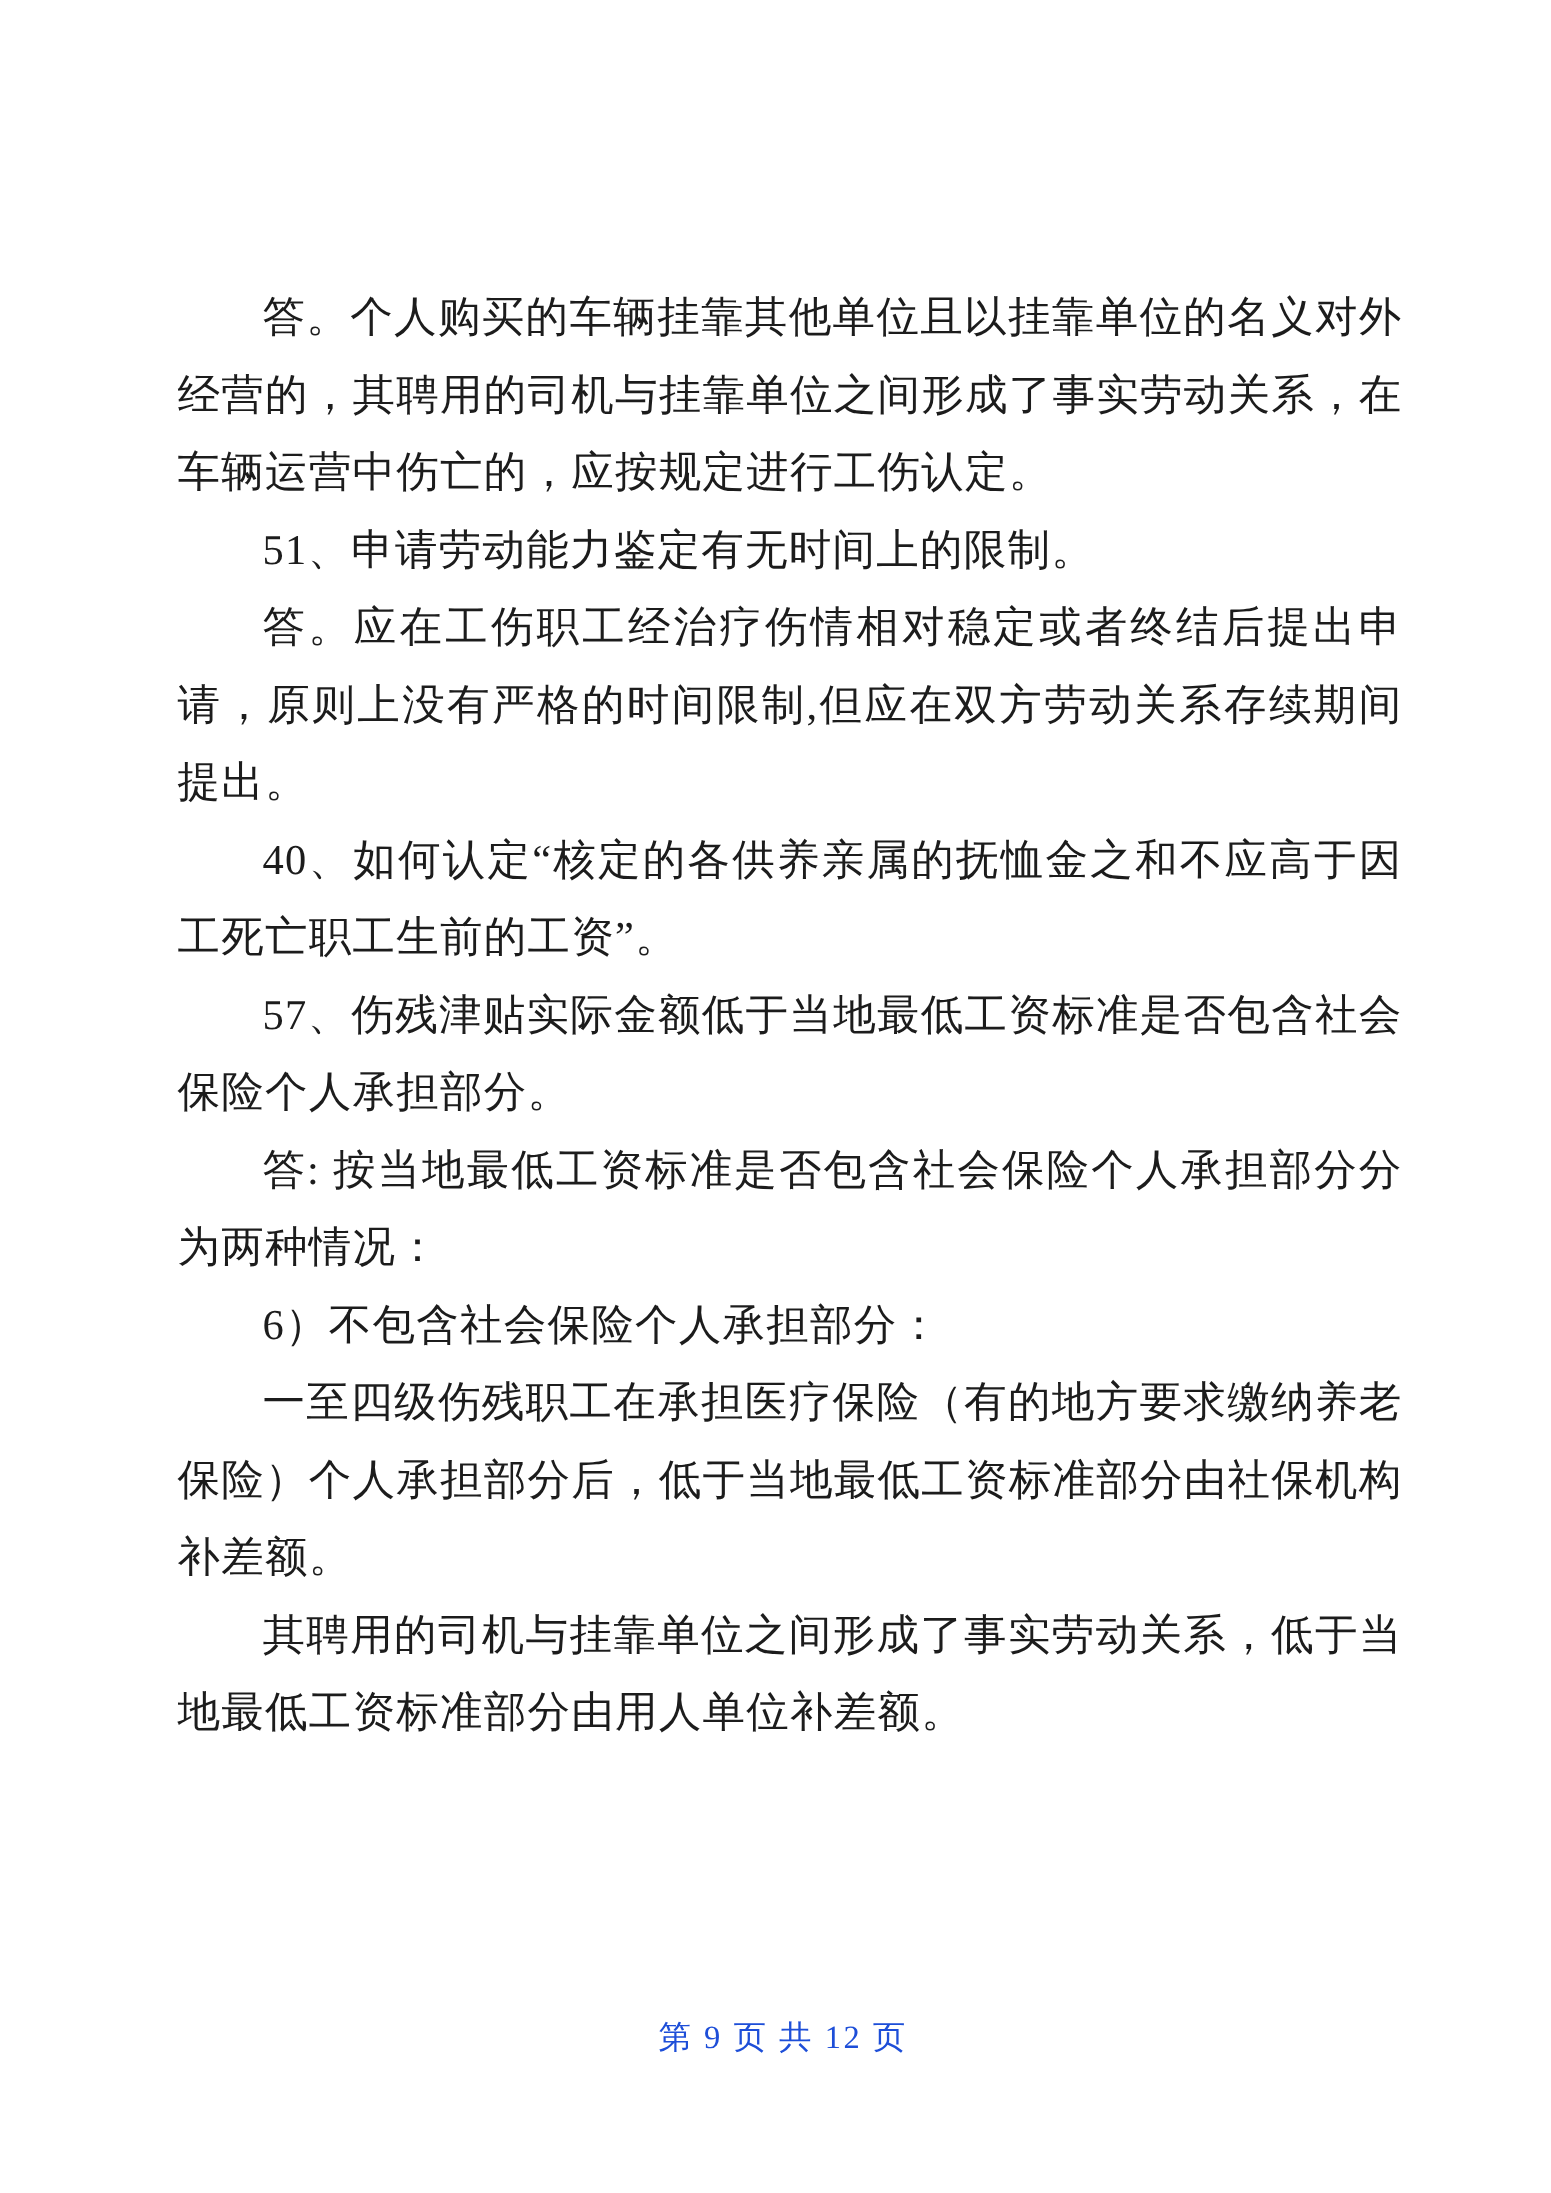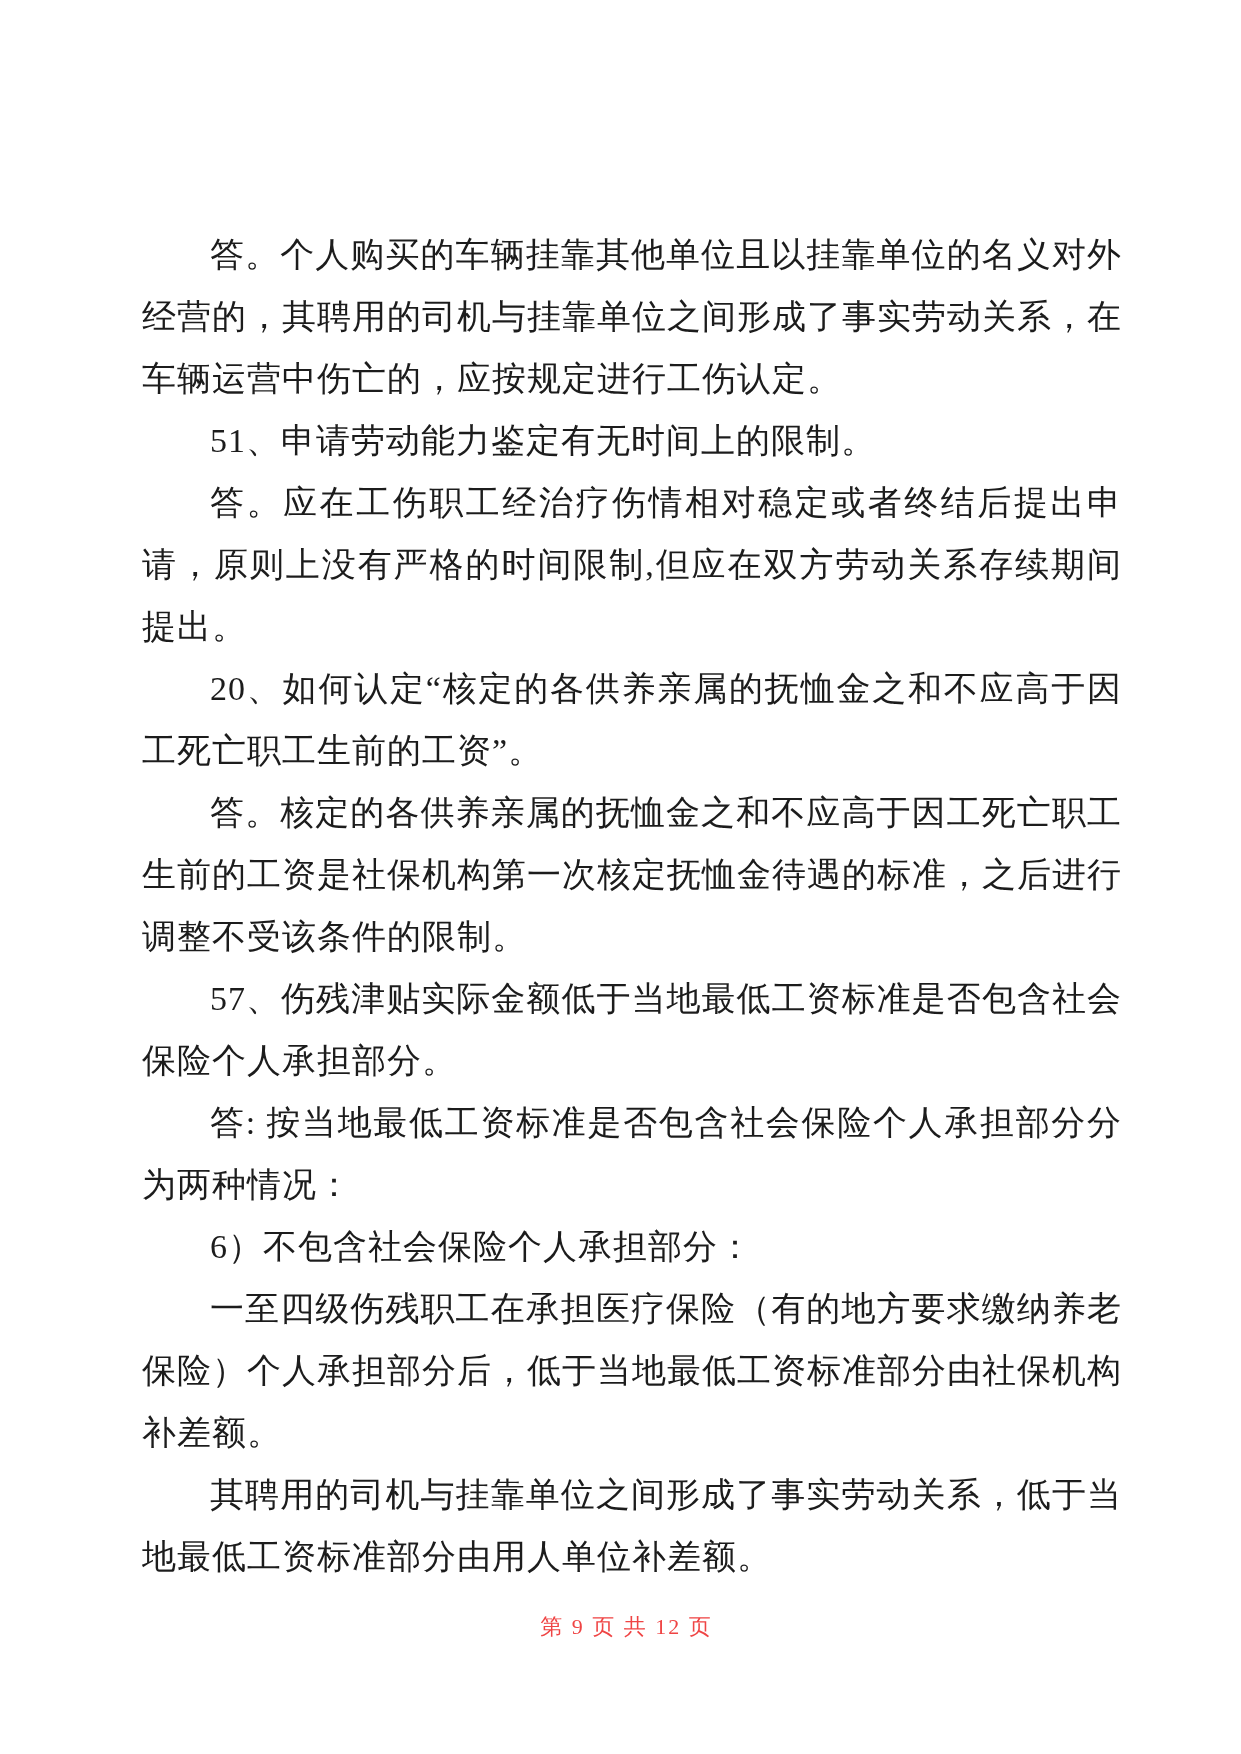--- a/index.html
+++ b/index.html
@@ -37,36 +37,35 @@
     font-weight: 400;
   }
   .footer {
     position: absolute;
     top: 1612px;
     left: 0;
     width: 100%;
     text-align: center;
   }
   .footer span {
-    font-size: 22px;
+    font-size: 26px;
     letter-spacing: 2px;
-    color: #ef4444;
+    color: #1d4ed8;
     margin-left: 12px;
   }
 </style>
 </head>
 <body>
 
 <div class="page">
   <div class="content">
     <p>答。个人购买的车辆挂靠其他单位且以挂靠单位的名义对外经营的，其聘用的司机与挂靠单位之间形成了事实劳动关系，在车辆运营中伤亡的，应按规定进行工伤认定。</p>
     <p>51、申请劳动能力鉴定有无时间上的限制。</p>
     <p>答。应在工伤职工经治疗伤情相对稳定或者终结后提出申请，原则上没有严格的时间限制,但应在双方劳动关系存续期间提出。</p>
-    <p>20、如何认定“核定的各供养亲属的抚恤金之和不应高于因工死亡职工生前的工资”。</p>
-    <p>答。核定的各供养亲属的抚恤金之和不应高于因工死亡职工生前的工资是社保机构第一次核定抚恤金待遇的标准，之后进行调整不受该条件的限制。</p>
+    <p>40、如何认定“核定的各供养亲属的抚恤金之和不应高于因工死亡职工生前的工资”。</p>
     <p>57、伤残津贴实际金额低于当地最低工资标准是否包含社会保险个人承担部分。</p>
     <p>答: 按当地最低工资标准是否包含社会保险个人承担部分分为两种情况：</p>
     <p>6）不包含社会保险个人承担部分：</p>
     <p>一至四级伤残职工在承担医疗保险（有的地方要求缴纳养老保险）个人承担部分后，低于当地最低工资标准部分由社保机构补差额。</p>
     <p>其聘用的司机与挂靠单位之间形成了事实劳动关系，低于当地最低工资标准部分由用人单位补差额。</p>
   </div>
   <div class="footer">
     <span>第 9 页 共 12 页</span>
   </div>
 </div>

